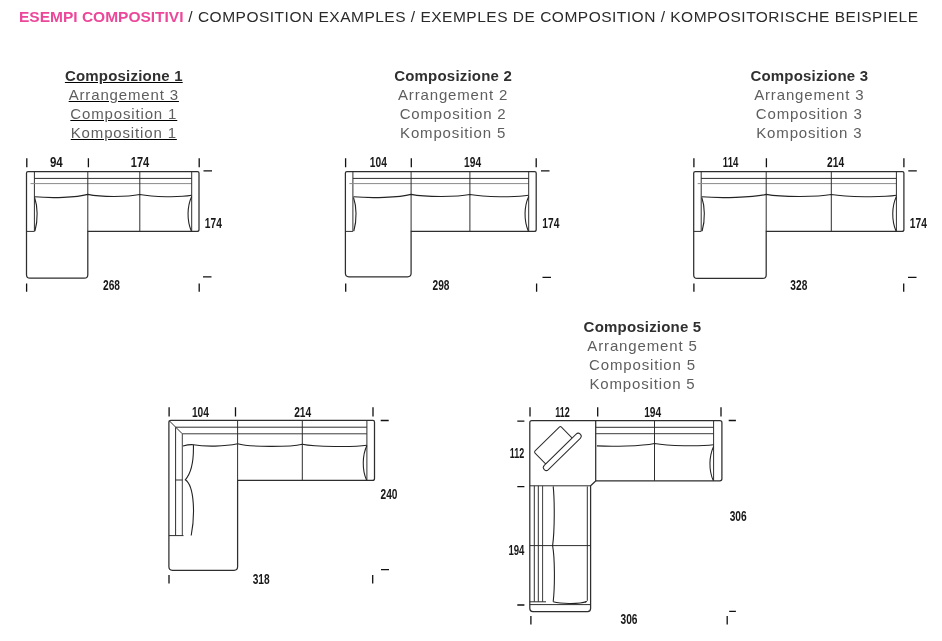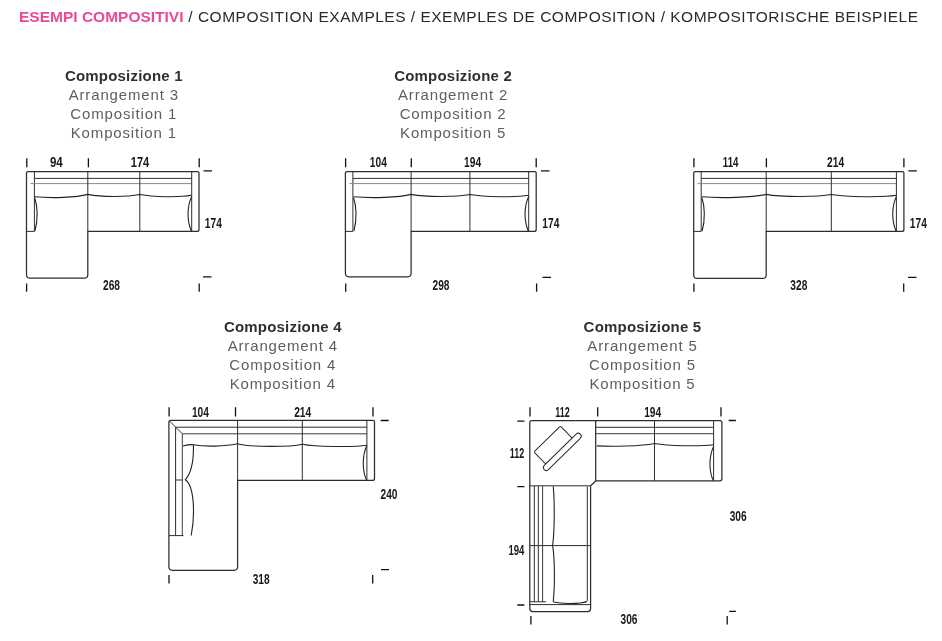--- a/index.html
+++ b/index.html
@@ -12,41 +12,41 @@
 .t2{font-size:15px;font-weight:400;color:#5e5e5e;line-height:19px;letter-spacing:0.85px;}
 svg{position:absolute;left:0;top:0;}
 svg text{font-family:"Liberation Sans",sans-serif;font-weight:700;font-size:15px;fill:#191919;}
 </style>
 </head>
 <body>
 <div class="page">
 
 <div class="hdr"><b>ESEMPI COMPOSITIVI</b><span> / COMPOSITION EXAMPLES / EXEMPLES DE COMPOSITION / KOMPOSITORISCHE BEISPIELE</span></div>
 
-<div class="tb" style="left:123.8px;top:66px;">
+<div class="tb" style="left:123.8px;top:66px;text-decoration:underline;">
       <div class="t1">Composizione 1</div>
       <div class="t2">Arrangement 3</div>
       <div class="t2">Composition 1</div>
       <div class="t2">Komposition 1</div>
     </div>
 
 <div class="tb" style="left:453.1px;top:66px;">
       <div class="t1">Composizione 2</div>
       <div class="t2">Arrangement 2</div>
       <div class="t2">Composition 2</div>
       <div class="t2">Komposition 5</div>
     </div>
 
-
-<div class="tb" style="left:282.8px;top:316.5px;">
-      <div class="t1">Composizione 4</div>
-      <div class="t2">Arrangement 4</div>
-      <div class="t2">Composition 4</div>
-      <div class="t2">Komposition 4</div>
-    </div>
+<div class="tb" style="left:809.3px;top:66px;">
+      <div class="t1">Composizione 3</div>
+      <div class="t2">Arrangement 3</div>
+      <div class="t2">Composition 3</div>
+      <div class="t2">Komposition 3</div>
+    </div>
+
 
 <div class="tb" style="left:624.5px;top:316.5px;margin-left:18px;">
       <div class="t1">Composizione 5</div>
       <div class="t2">Arrangement 5</div>
       <div class="t2">Composition 5</div>
       <div class="t2">Komposition 5</div>
     </div>
 <svg width="942" height="641" viewBox="0 0 942 641">
 <g fill="none" stroke-linecap="butt">
 

